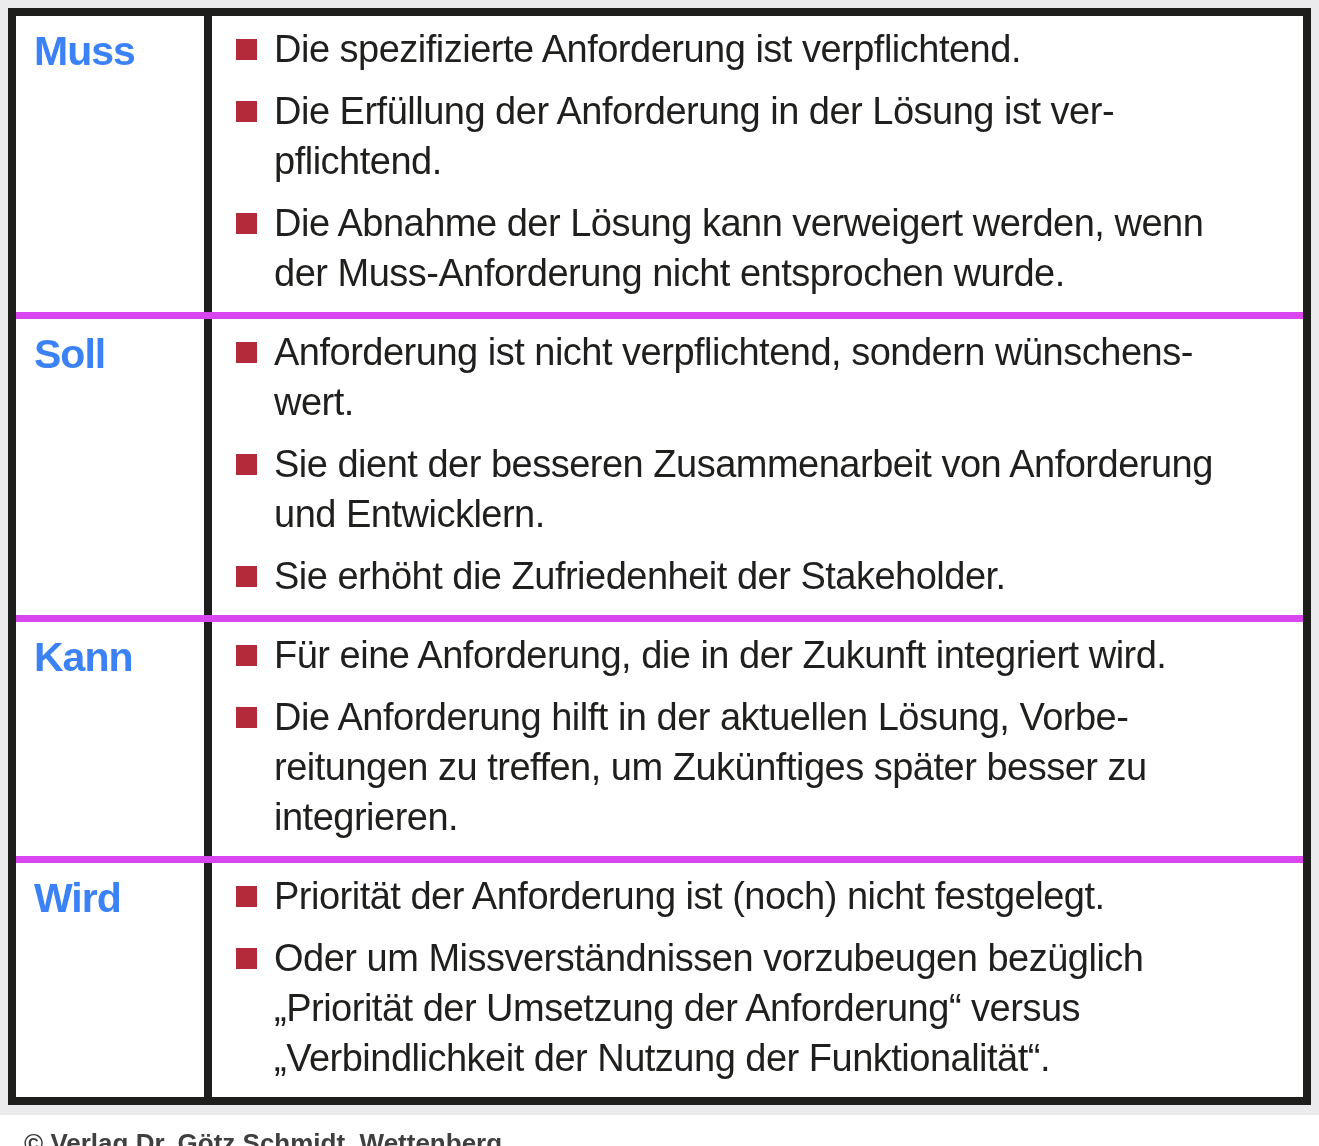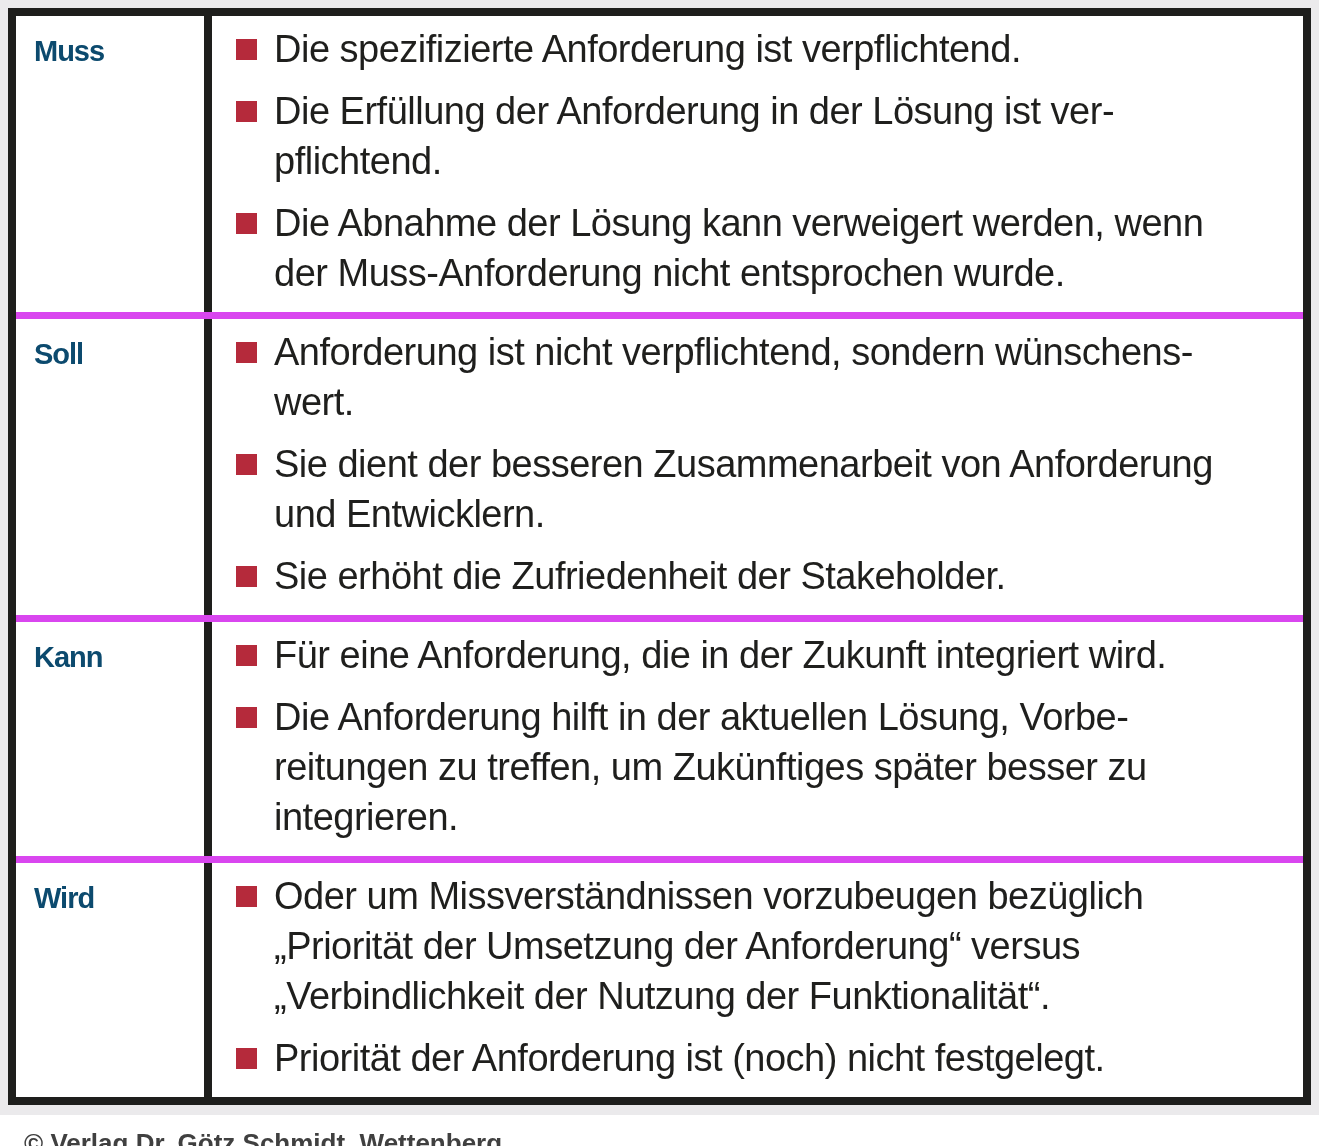--- a/index.html
+++ b/index.html
@@ -28,23 +28,23 @@
   .prio-row + .prio-row {
     border-top: 7px solid #d946ef;
   }
   .label-cell {
     width: 170px;
     flex: 0 0 170px;
     border-right: 8px solid #1e1e1c;
     padding: 12px 0 0 18px;
   }
   .label-cell .label-text {
-    color: #0c4a6e;
+    color: #3b82f6;
     font-weight: bold;
-    font-size: 29px;
+    font-size: 41px;
     line-height: 46px;
     letter-spacing: -1px;
   }
   .content-cell {
     flex: 1 1 auto;
     padding: 8px 18px 14px 24px;
   }
   .bullet-item {
     display: flex;
     align-items: flex-start;
@@ -145,27 +145,27 @@
       </div>
     </div>
 
     <div class="prio-row">
       <div class="label-cell">
         <span class="label-text">Wird</span>
       </div>
       <div class="content-cell">
         <div class="bullet-item">
           <span class="bullet-square"></span>
+          <span class="bullet-text">Priorität der Anforderung ist (noch) nicht festgelegt.</span>
+        </div>
+        <div class="bullet-item">
+          <span class="bullet-square"></span>
           <span class="bullet-text">Oder um Missverständnissen vorzubeugen bezüglich
 „Priorität der Umsetzung der Anforderung“ versus
 „Verbindlichkeit der Nutzung der Funktionalität“.</span>
-        </div>
-        <div class="bullet-item">
-          <span class="bullet-square"></span>
-          <span class="bullet-text">Priorität der Anforderung ist (noch) nicht festgelegt.</span>
         </div>
       </div>
     </div>
 
   </div>
 </div>
 
 <div class="footer">
   <span class="footer-text">© Verlag Dr. Götz Schmidt, Wettenberg</span>
 </div>

